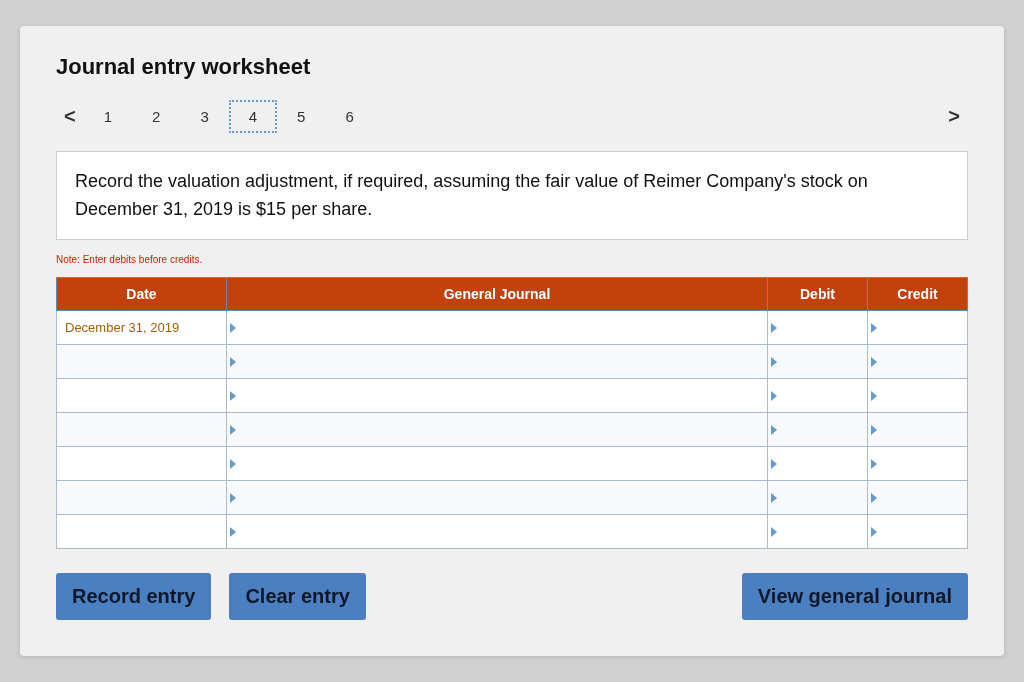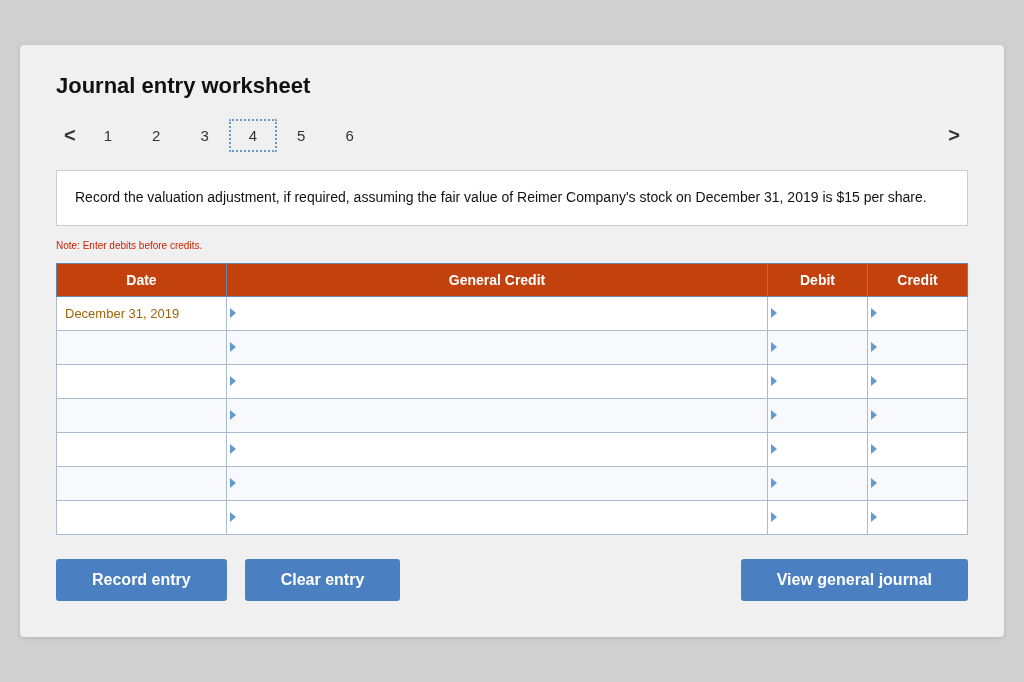--- a/index.html
+++ b/index.html
@@ -49,21 +49,21 @@
     }
     .tab-item.active {
       border: 2px dotted #6699cc;
       border-radius: 2px;
     }
     .instruction-box {
       border: 1px solid #ccc;
       background: #fff;
       padding: 16px 18px;
       margin-bottom: 14px;
-      font-size: 14px;
+      font-size: 18px;
       line-height: 1.55;
       color: #111;
     }
     .note {
       color: #cc2200;
       font-size: 10px;
       margin-bottom: 12px;
     }
     .journal-table {
       width: 100%;
@@ -136,25 +136,25 @@
     .amount-cell .cell-arrow {
       left: 3px;
     }
     .buttons-row {
       display: flex;
       align-items: center;
       gap: 0;
     }
     .btn {
       background: #4a7fc1;
-      color: #ffffff;
+      color: #0f172a;
       border: none;
       border-radius: 3px;
-      padding: 12px 36px;
-      font-size: 16px;
+      padding: 12px 16px;
+      font-size: 20px;
       font-weight: bold;
       cursor: pointer;
     }
     .btn-record {
       margin-right: 18px;
     }
     .btn-clear {
       margin-right: auto;
     }
     .btn-view {
@@ -181,21 +181,21 @@
   <div class="instruction-box">
     <span>Record the valuation adjustment, if required, assuming the fair value of Reimer Company's stock on December 31, 2019 is $15 per share.</span>
   </div>
 
   <div class="note">Note: Enter debits before credits.</div>
 
   <table class="journal-table">
     <thead>
       <tr>
         <th class="date-col">Date</th>
-        <th class="journal-col">General Credit</th>
+        <th class="journal-col">General Journal</th>
         <th class="amount-col">Debit</th>
         <th class="amount-col">Credit</th>
       </tr>
     </thead>
     <tbody>
       <tr>
         <td class="date-cell">
           <span>December 31, 2019</span>
         </td>
         <td class="journal-cell">

